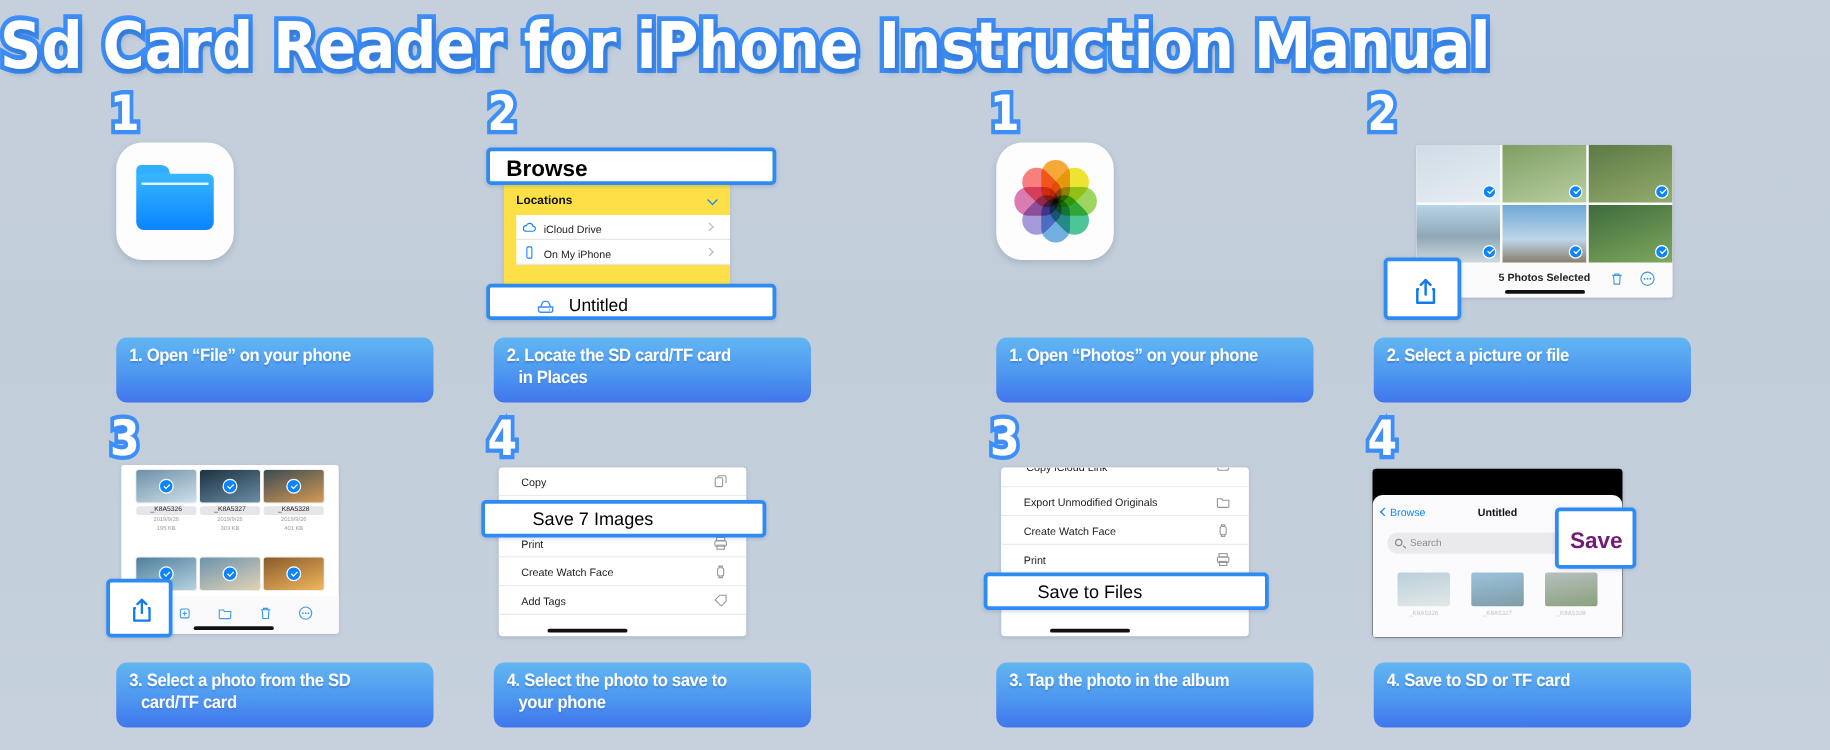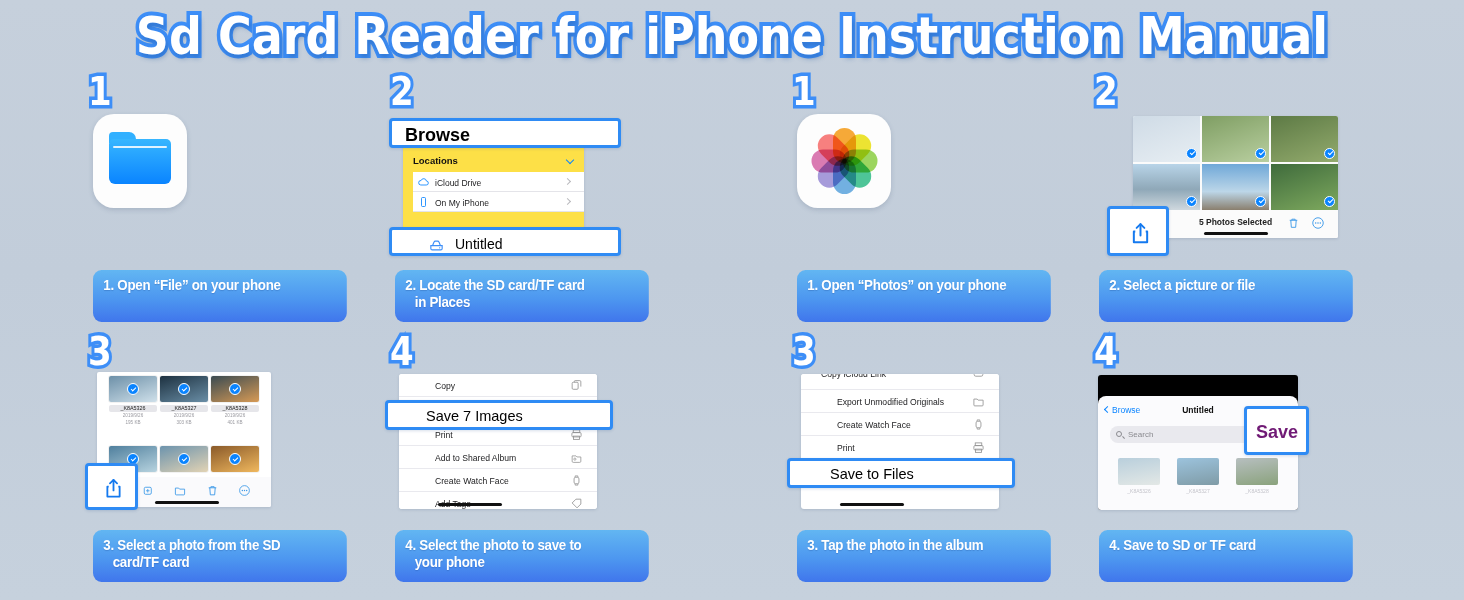--- a/index.html
+++ b/index.html
@@ -15,21 +15,20 @@
     background: linear-gradient(180deg, #c6d0dc 0%, #c2cdda 45%, #c6d1dd 100%);
     position: relative;
   }
 
   
   .title-wrap {
     position: absolute;
     top: 6px;
     left: 0;
     width: 1464px;
-    text-align: center;
     height: 62px;
   }
   .title {
     display: inline-block;
     font-family: "DejaVu Sans", sans-serif;
     font-size: 46px;
     font-weight: bold;
     letter-spacing: 0px;
     color: #ffffff;
     -webkit-text-stroke: 7px #3d8ef7;
@@ -287,21 +286,21 @@
 
   
   .menu-shot { border-radius: 3px; }
   .mrow {
     position: relative;
     height: 23px;
     border-bottom: .8px solid #e9e9ee;
     background: #fff;
     font-size: 8.6px;
     color: #1c1c1e;
-    padding: 7px 0 0 36px;
+    padding: 7px 0 0 18px;
   }
   .mrow .mic-ico {
     position: absolute; right: 14px; top: 5px;
     width: 13px; height: 13px;
     opacity: .62;
   }
 
   
   .phone-shot { border-radius: 3px; background: #000; }
   .statusbar {
@@ -578,27 +577,20 @@
     <div class="mrow" style="height:26px;"></div>
     <div class="mrow">
       <span>Print</span>
       <svg class="mic-ico" viewBox="0 0 24 24">
         <rect x="6" y="3.5" width="12" height="5" fill="none" stroke="#555" stroke-width="1.6"></rect>
         <rect x="3.5" y="8.5" width="17" height="8" rx="2" fill="none" stroke="#555" stroke-width="1.6"></rect>
         <rect x="6.5" y="15" width="11" height="6" fill="none" stroke="#555" stroke-width="1.6"></rect>
       </svg>
     </div>
     <div class="mrow">
-      <span>Add to Shared Album</span>
-      <svg class="mic-ico" viewBox="0 0 24 24">
-        <path d="M4 9h7l2 2h7v8a2 2 0 0 1-2 2H6a2 2 0 0 1-2-2z" fill="none" stroke="#555" stroke-width="1.5"></path>
-        <circle cx="9" cy="15" r="2" fill="none" stroke="#555" stroke-width="1.4"></circle>
-      </svg>
-    </div>
-    <div class="mrow">
       <span>Create Watch Face</span>
       <svg class="mic-ico" viewBox="0 0 24 24">
         <rect x="7.5" y="6" width="9" height="12" rx="3" fill="none" stroke="#555" stroke-width="1.6"></rect>
         <path d="M9.5 6V3.5h5V6M9.5 18v2.5h5V18" fill="none" stroke="#555" stroke-width="1.5"></path>
       </svg>
     </div>
     <div class="mrow">
       <span>Add Tags</span>
       <svg class="mic-ico" viewBox="0 0 24 24">
         <path d="M11 4 4 11l9 9 7-7V4z" fill="none" stroke="#555" stroke-width="1.6"></path>

